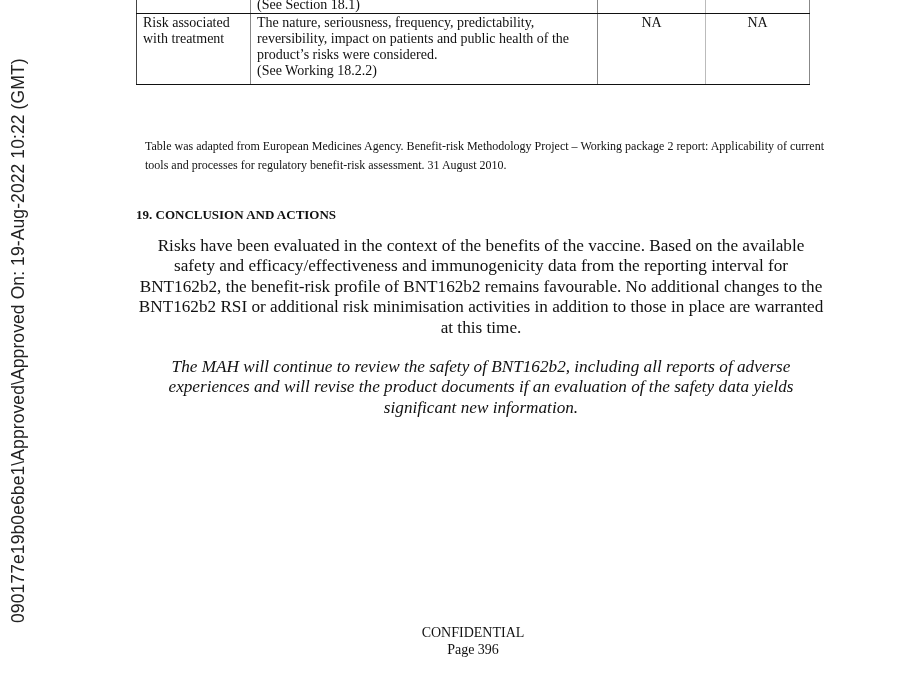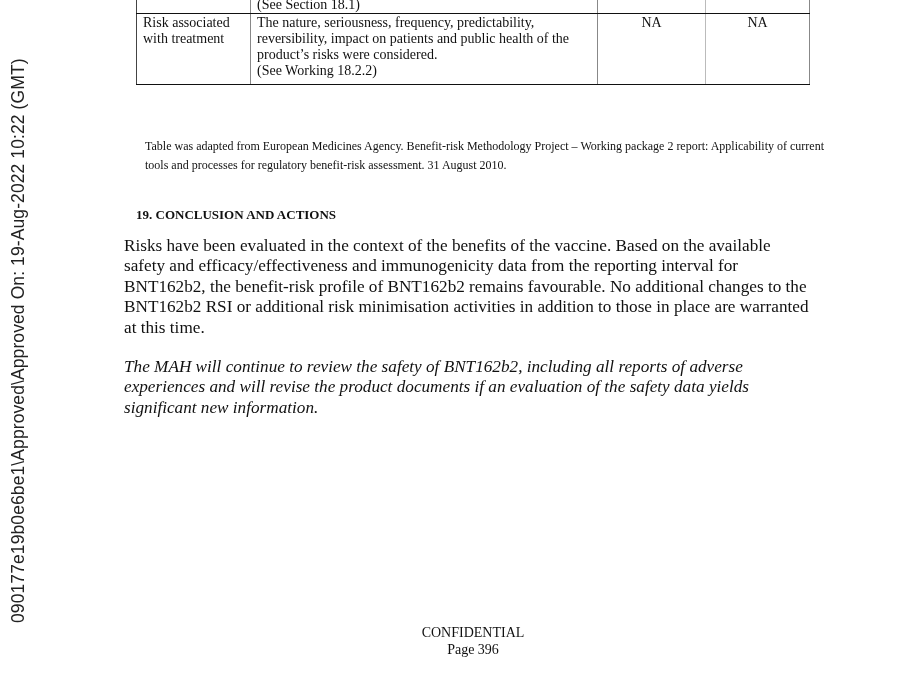--- a/index.html
+++ b/index.html
@@ -24,22 +24,22 @@
   table.risk tr.r2 td { height:51px; border-bottom:1px solid #bbb; padding-top:1px; }
   .footnote {
     position:absolute; left:145px; top:137px; width:680px;
     font-size:12px; line-height:19px;
   }
   .heading {
     position:absolute; left:136px; top:207px;
     font-size:13px; font-weight:bold;
   }
   .para {
-    position:absolute; left:124px; width:690px;
-    font-size:17.2px; line-height:20.4px;
+    position:absolute; left:136px; width:690px;
+    font-size:17.2px; line-height:20.4px;text-align:center;
   }
   .p1 { top:236px; }
   .p2 { top:357px;font-style:italic; }
   .footer {
     position:absolute; left:0; width:946px; top:624px; text-align:center;
     font-size:14px; line-height:17px;
   }
 </style>
 </head>
 <body>

